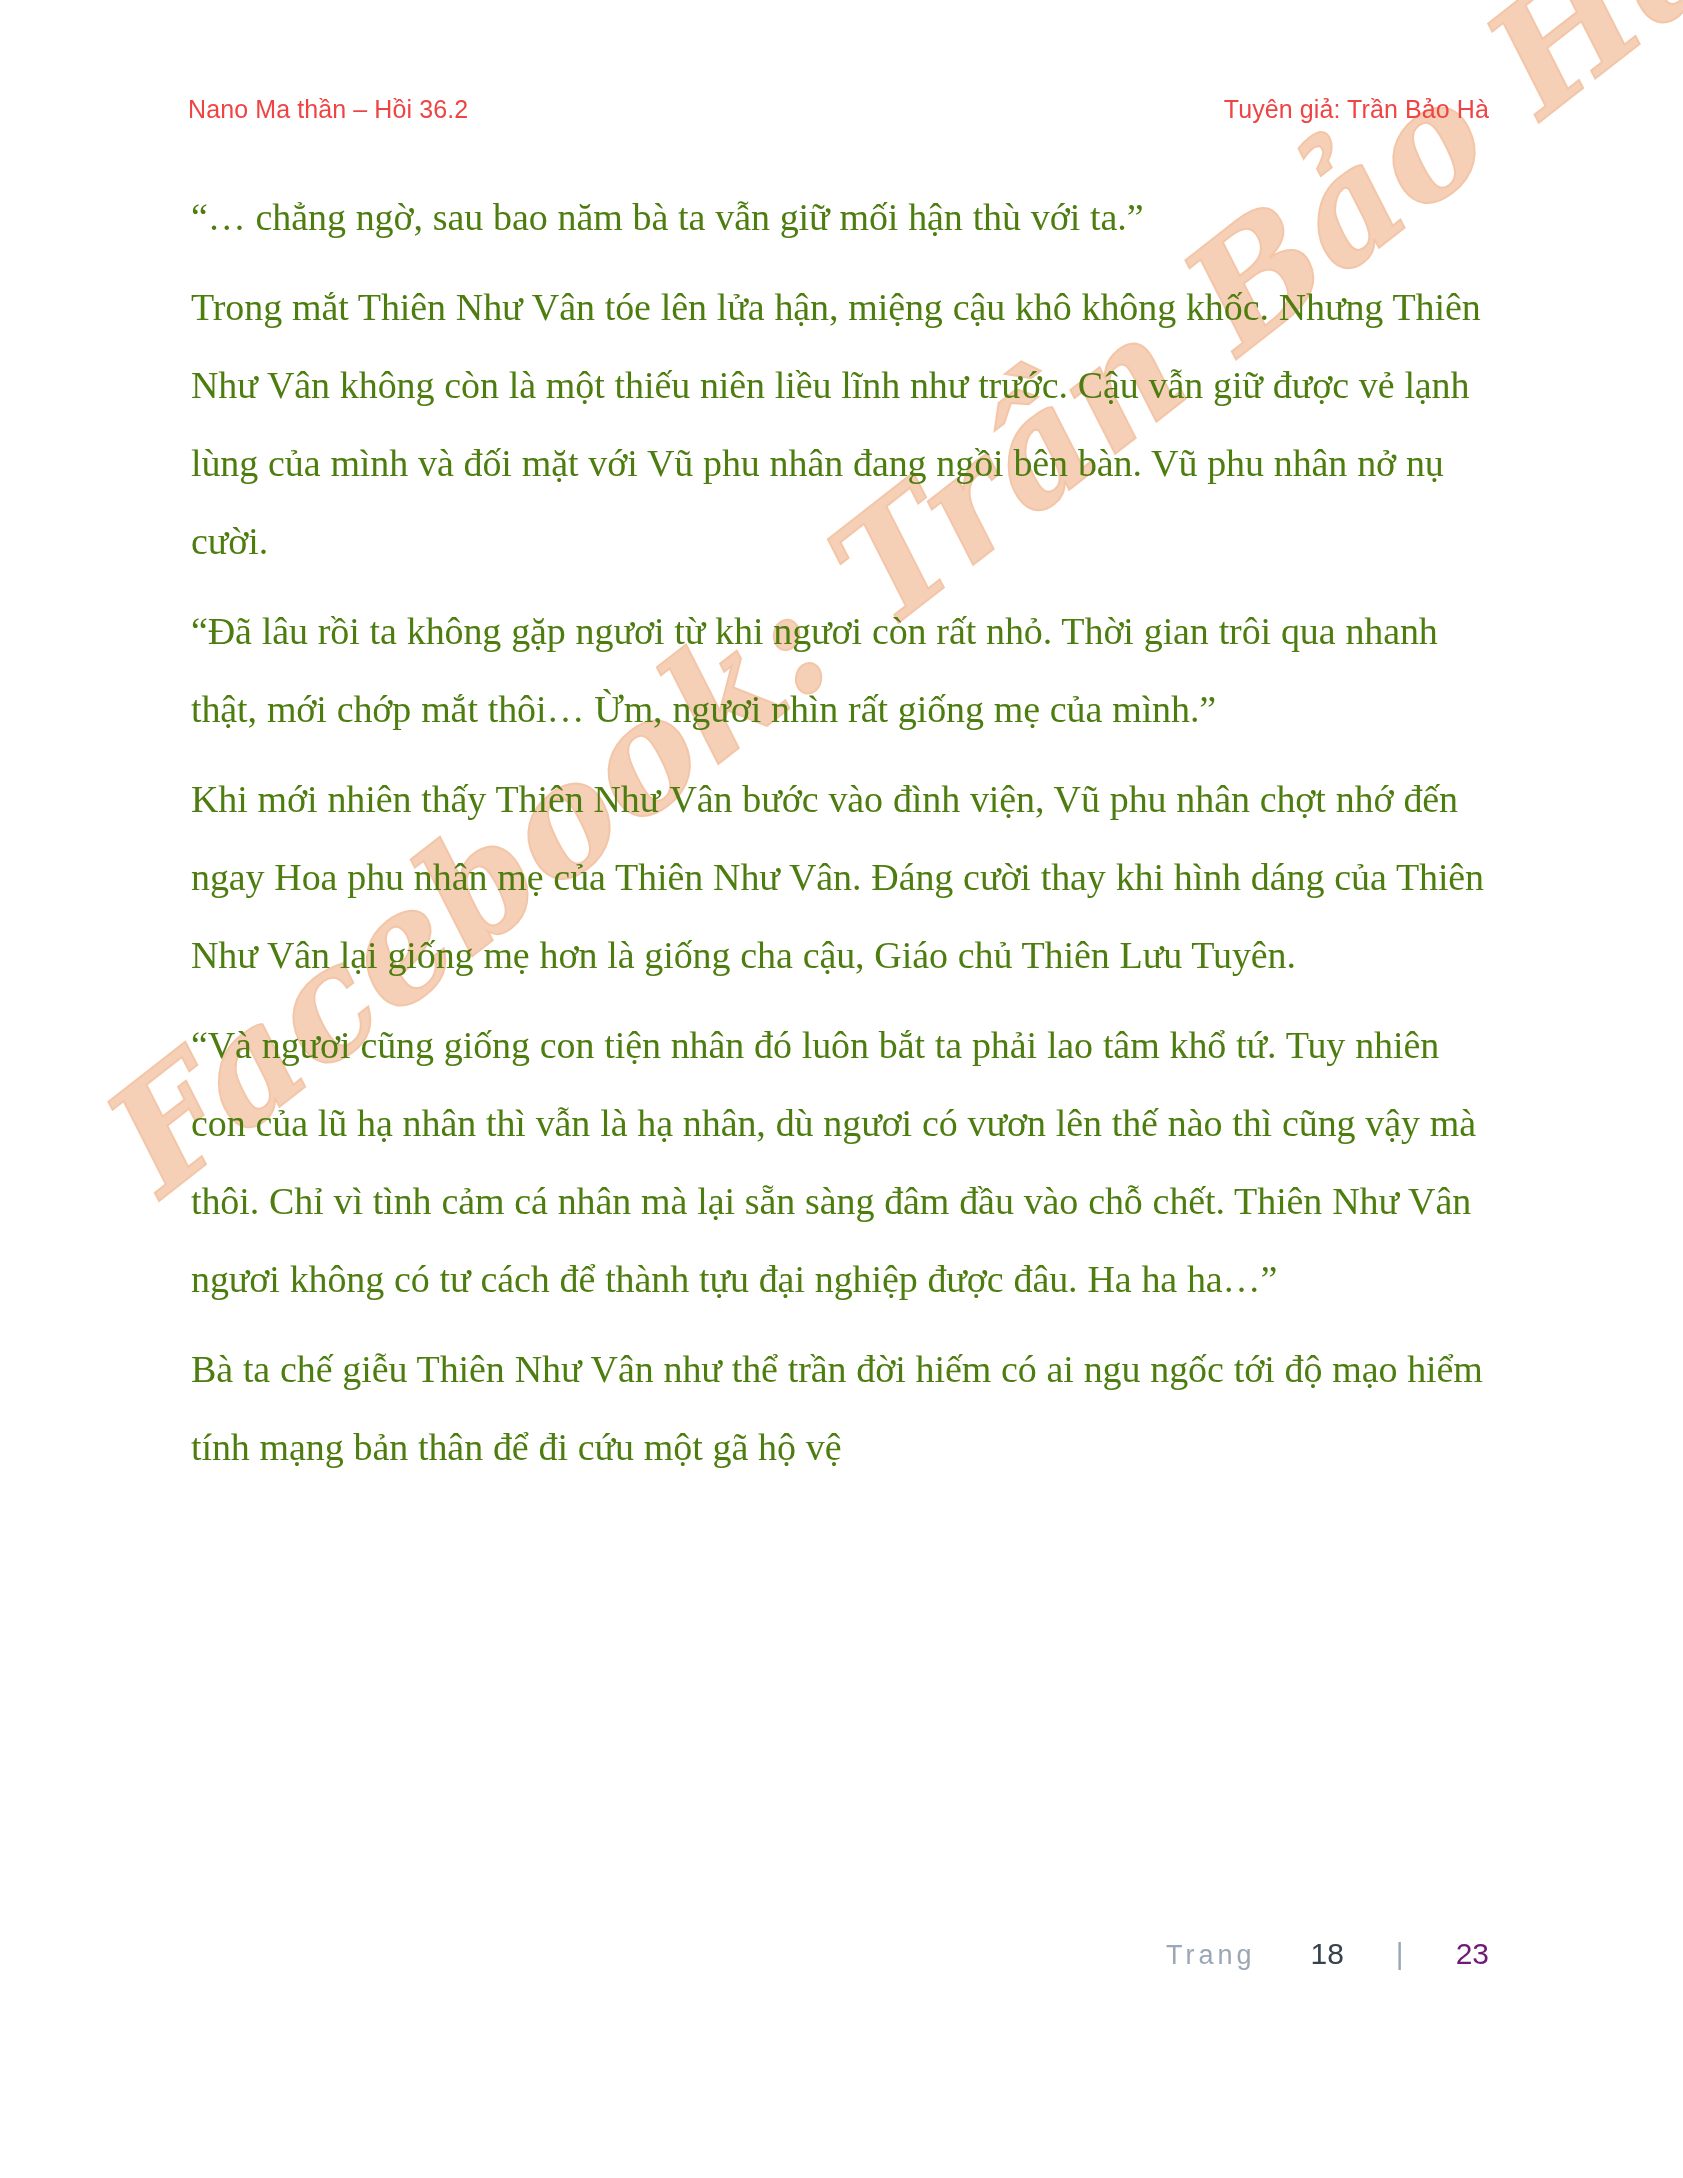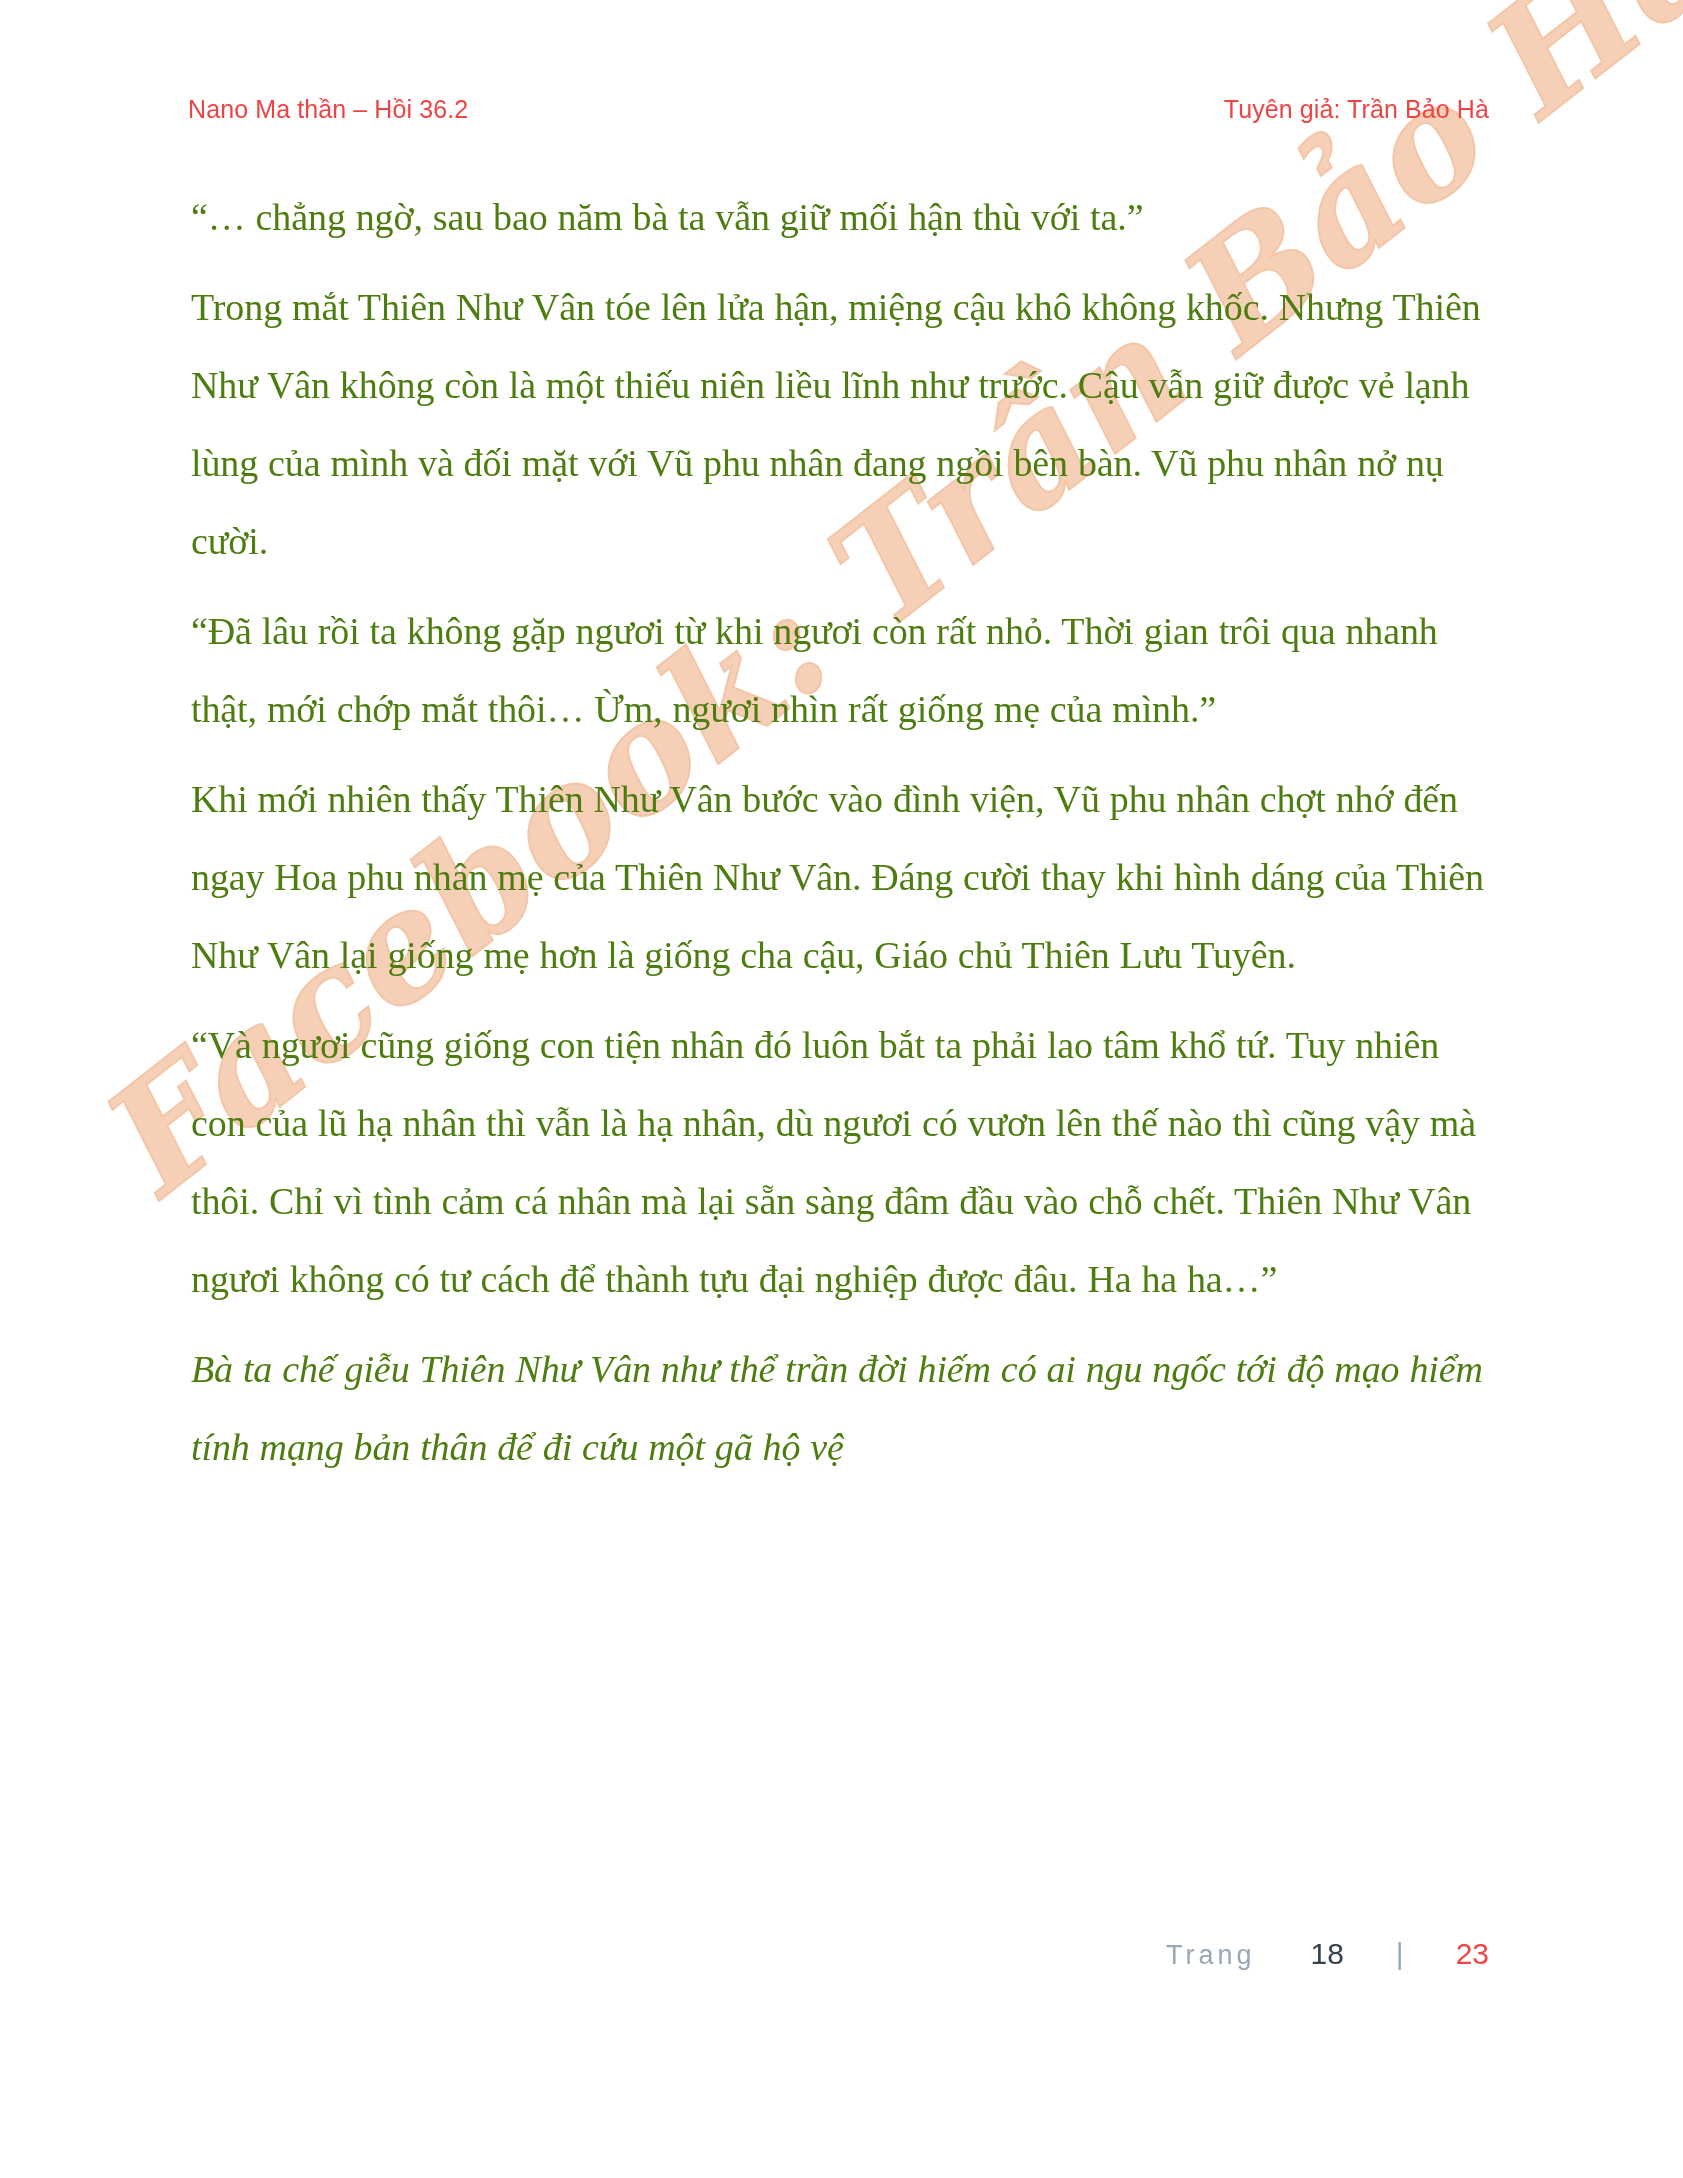--- a/index.html
+++ b/index.html
@@ -89,21 +89,20 @@
     line-height: 78px;
     color: #4d7c0f;
     text-align: left;
     margin: 0 0 12px 0;
     word-spacing: 0.5px;
     letter-spacing: -0.1px;
     -webkit-font-smoothing: antialiased;
   }
   .para.tight {
     margin-bottom: 10px;
-    font-style: italic;
   }
 
   
   .doc-footer {
     position: absolute;
     left: 0;
     top: 1937px;
     width: 1683px;
     z-index: 3;
     display: flex;
@@ -128,21 +127,21 @@
   }
   .footer-sep {
     font-family: "Liberation Sans", "DejaVu Sans", sans-serif;
     font-size: 30px;
     color: #9aa7b4;
     margin: 0 5px;
   }
   .footer-total {
     font-family: "Liberation Sans", "DejaVu Sans", sans-serif;
     font-size: 30px;
-    color: #ef4444;
+    color: #701a75;
   }
 </style>
 </head>
 <body>
 
 <div class="page">
 
   <div class="watermark-layer">
     <div class="watermark-text">Facebook: Trần Bảo Hà</div>
   </div>

